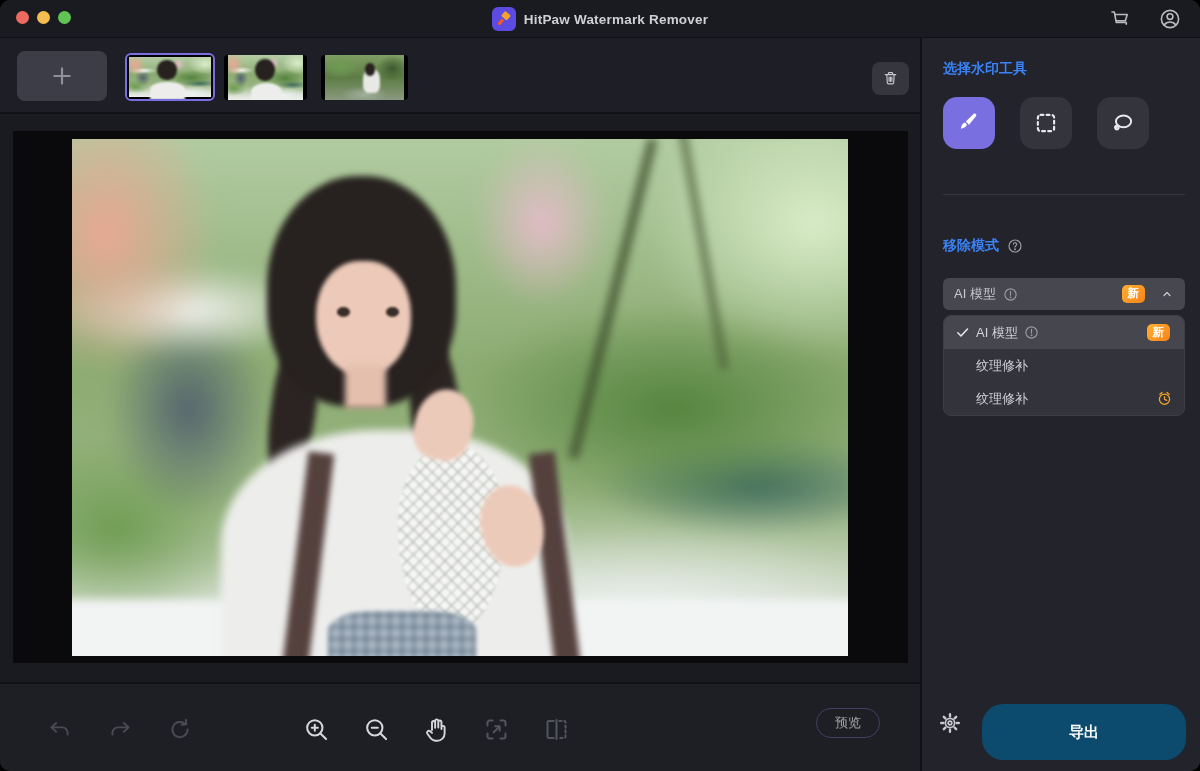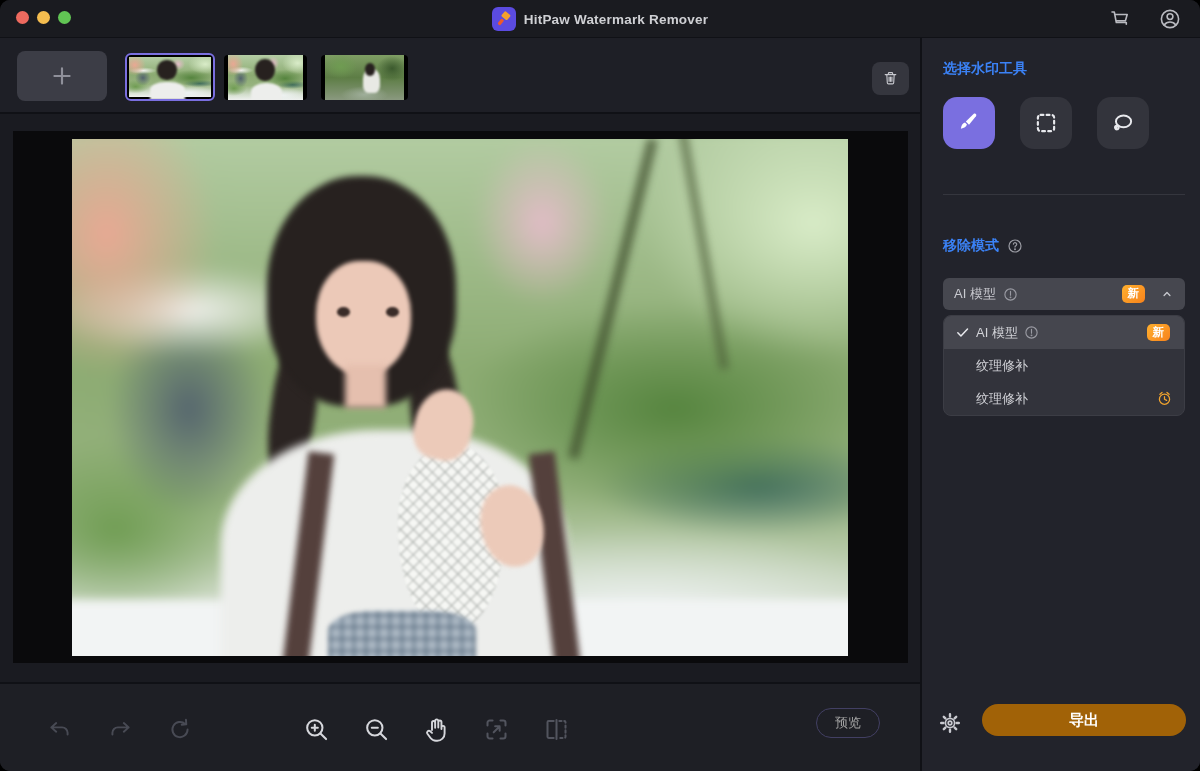--- a/index.html
+++ b/index.html
@@ -112,21 +112,21 @@
   .dd-panel { position:absolute; left:21px; top:277px; width:242px; background:#32333b; border:1px solid #3c3d45; border-radius:8px; overflow:hidden; }
   .dd-row { height:33px; display:flex; align-items:center; padding:0 11px; color:#d2d3d8; font-size:13px; cursor:pointer; gap:6px; }
   .dd-row.selected { background:#45464e; }
   .dd-row .check { width:15px; color:#e8e9ed; }
   .dd-row .indent { width:15px; }
   .dd-row .lbl-wrap { display:flex; align-items:center; gap:6px; }
   .dd-row .badge-new { margin-left:auto; margin-right:3px; }
   .timer { margin-left:auto; color:#f0a32e; }
 
   .gear-btn { position:absolute; left:14px; top:671px; width:28px; height:28px; color:#c9cad0; display:flex; align-items:center; justify-content:center; cursor:pointer; }
-  .export-btn { position:absolute; left:60px; top:666px; width:204px; height:32px; border-radius:21px; background:#a16207; color:#fff; font-size:15px; font-weight:bold; border:none; display:flex; align-items:center; justify-content:center; cursor:pointer; }
+  .export-btn { position:absolute; left:60px; top:666px; width:204px; height:56px; border-radius:21px; background:#0c4a6e; color:#fff; font-size:15px; font-weight:bold; border:none; display:flex; align-items:center; justify-content:center; cursor:pointer; }
 </style>
 </head>
 <body>
 
 <div class="app">
 
   <div class="titlebar">
     <div class="traffic">
       <div class="tl red"></div>
       <div class="tl yellow"></div>

